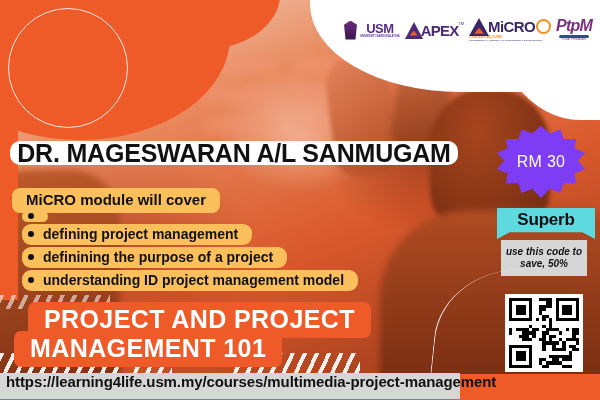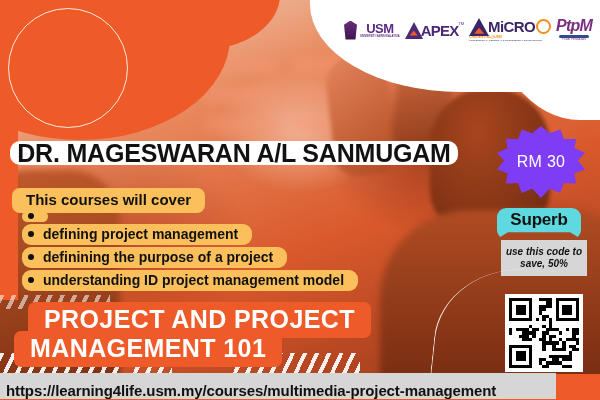--- a/index.html
+++ b/index.html
@@ -261,24 +261,24 @@
     );
     display: flex; align-items: center; justify-content: center;
   }
   .burst span {
     font-size: 16px; font-weight: normal; color: #ffffff; letter-spacing: 0.3px;
   }
 
   
   .ribbon {
     position: absolute; left: 497px; top: 208px;
-    width: 84px; height: 31px;
+    width: 98px; height: 31px;
     background: #5ED9E0;
     clip-path: polygon(0% 0%, 100% 0%, 100% 100%, 87% 78%, 13% 78%, 0% 100%);
-    display: flex; align-items: flex-start; justify-content: center; border-radius: 9px;
+    display: flex; align-items: flex-start; justify-content: center;
   }
   .ribbon span {
     font-size: 17px; font-weight: bold; color: #111111;
     margin-top: 2px; letter-spacing: -0.2px;
   }
   .coupon-box {
     position: absolute; left: 501px; top: 240px;
     width: 86px; height: 36px;
     background: #D6D6D6;
     display: flex; align-items: center; justify-content: center;
@@ -343,23 +343,23 @@
     display: grid;
     grid-template-columns: repeat(21, 1fr);
     grid-template-rows: repeat(21, 1fr);
   }
   .qr-grid i { display: block; }
   .qr-grid i.on { background: #000000; }
 
   
   .url-bar {
     position: absolute; left: 0; top: 373px;
-    width: 556px; height: 26px;
+    width: 460px; height: 26px;
     background: #D6D6D6;
-    display: flex; align-items: flex-end;
+    display: flex; align-items: flex-start;
   }
   .url-bar span {
     font-size: 15px; font-weight: bold; color: #111111;
     padding-left: 6px; white-space: nowrap; letter-spacing: -0.1px;
   }
 </style>
 </head>
 <body>
 
 <div id="poster">
@@ -419,21 +419,21 @@
       <span class="ptpm-sub">PUSAT PENGAJIAN</span>
     </div>
 
   </div>
 
   <div class="name-pill">
     <span>DR. MAGESWARAN A/L SANMUGAM</span>
   </div>
 
   <div class="cover-head">
-    <span>This courses will cover</span>
+    <span>MiCRO module will cover</span>
   </div>
 
   <div class="bullets">
     <div class="bullet-row">
       <span class="bullet-dot"></span>
     </div>
     <div class="bullet-row">
       <span class="bullet-dot"></span>
       <span class="txt">defining project management</span>
     </div>

